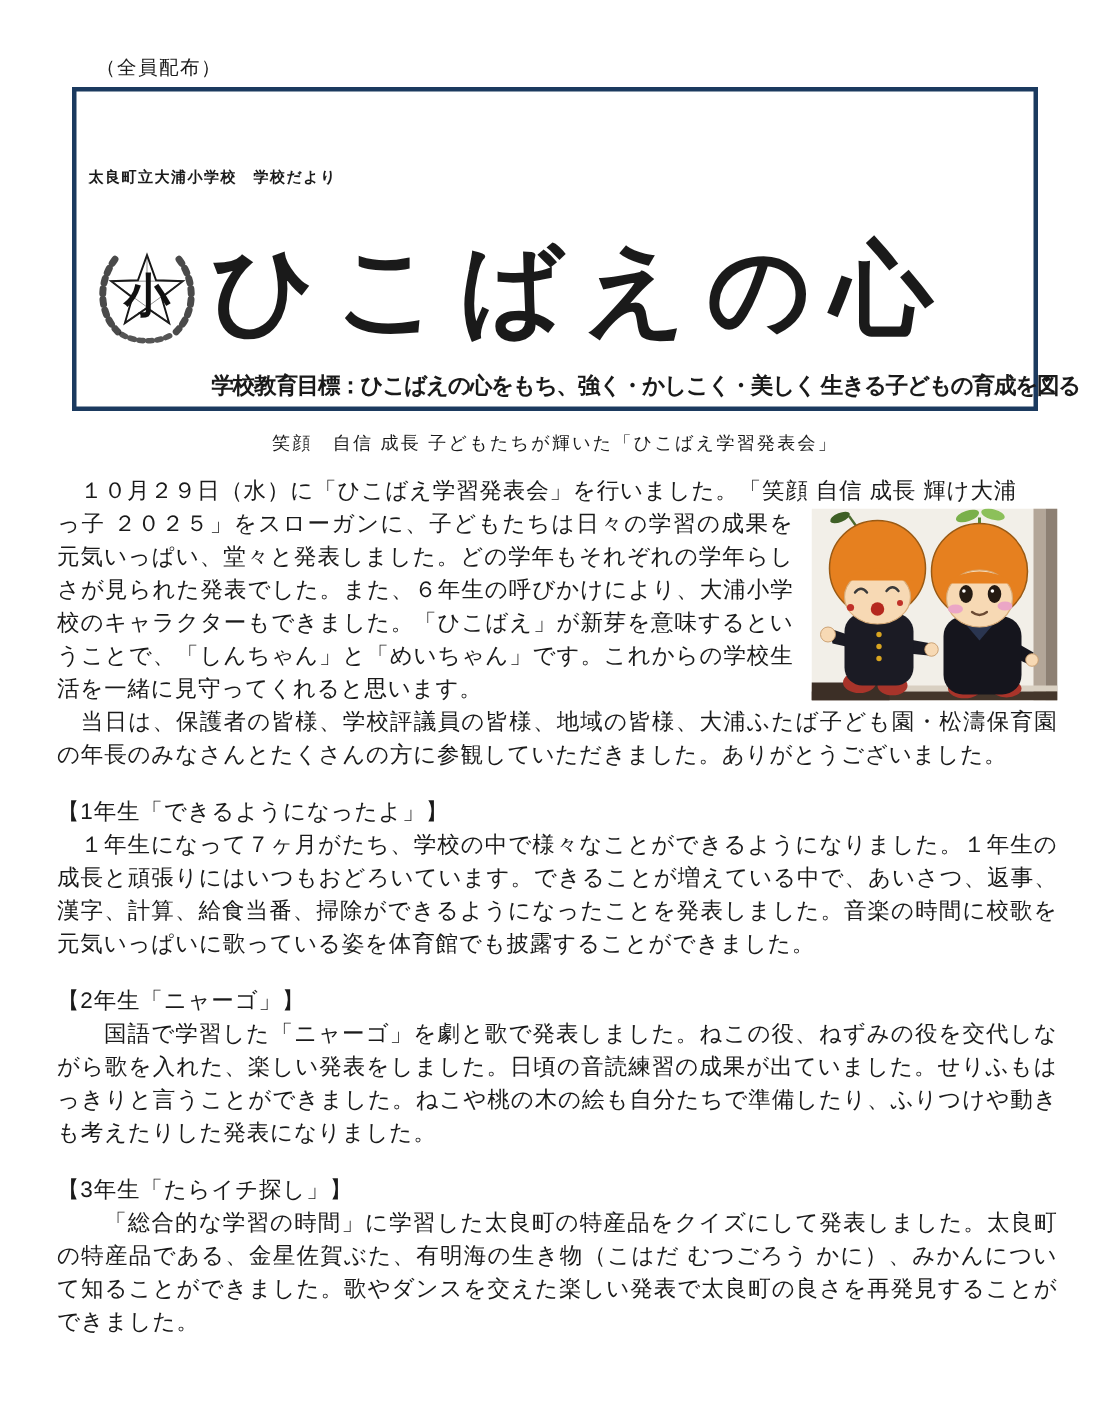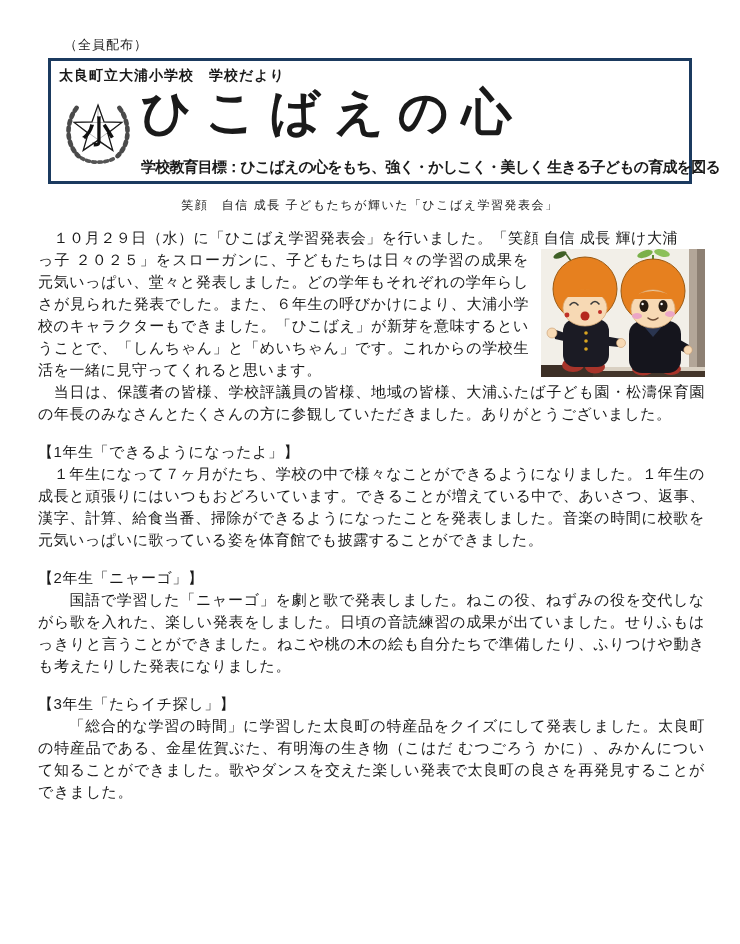--- a/index.html
+++ b/index.html
@@ -21,38 +21,40 @@
   }
 
   .header-box {
     margin: 4px 48px 0 48px;
     border: 3px solid #1b3a5f;
     padding: 5px 10px 4px 8px;
     box-sizing: border-box;
     background: #fff;
   }
   .school-line {
-    font-size: 14px;
+    font-size: 10px;
     font-weight: bold;
     letter-spacing: 1px;
     padding-top: 1px;
+    margin-top: 44px;
   }
   .header-main {
     display: flex;
     align-items: center;
     margin-top: 2px;
   }
   .emblem-wrap { flex: 0 0 78px; height: 78px; }
   .title-block { margin-left: 4px; }
   .newsletter-title {
-    font-size: 50px;
+    font-size: 68px;
     font-weight: 900;
     letter-spacing: 13px;
     line-height: 1.0;
     white-space: nowrap;
+    margin-top: 32px;
   }
   .edu-goal {
     font-size: 15px;
     font-weight: bold;
     letter-spacing: -0.8px;
     margin-top: 21px;
     white-space: nowrap;
   }
   .issue-line {
     text-align: right;

